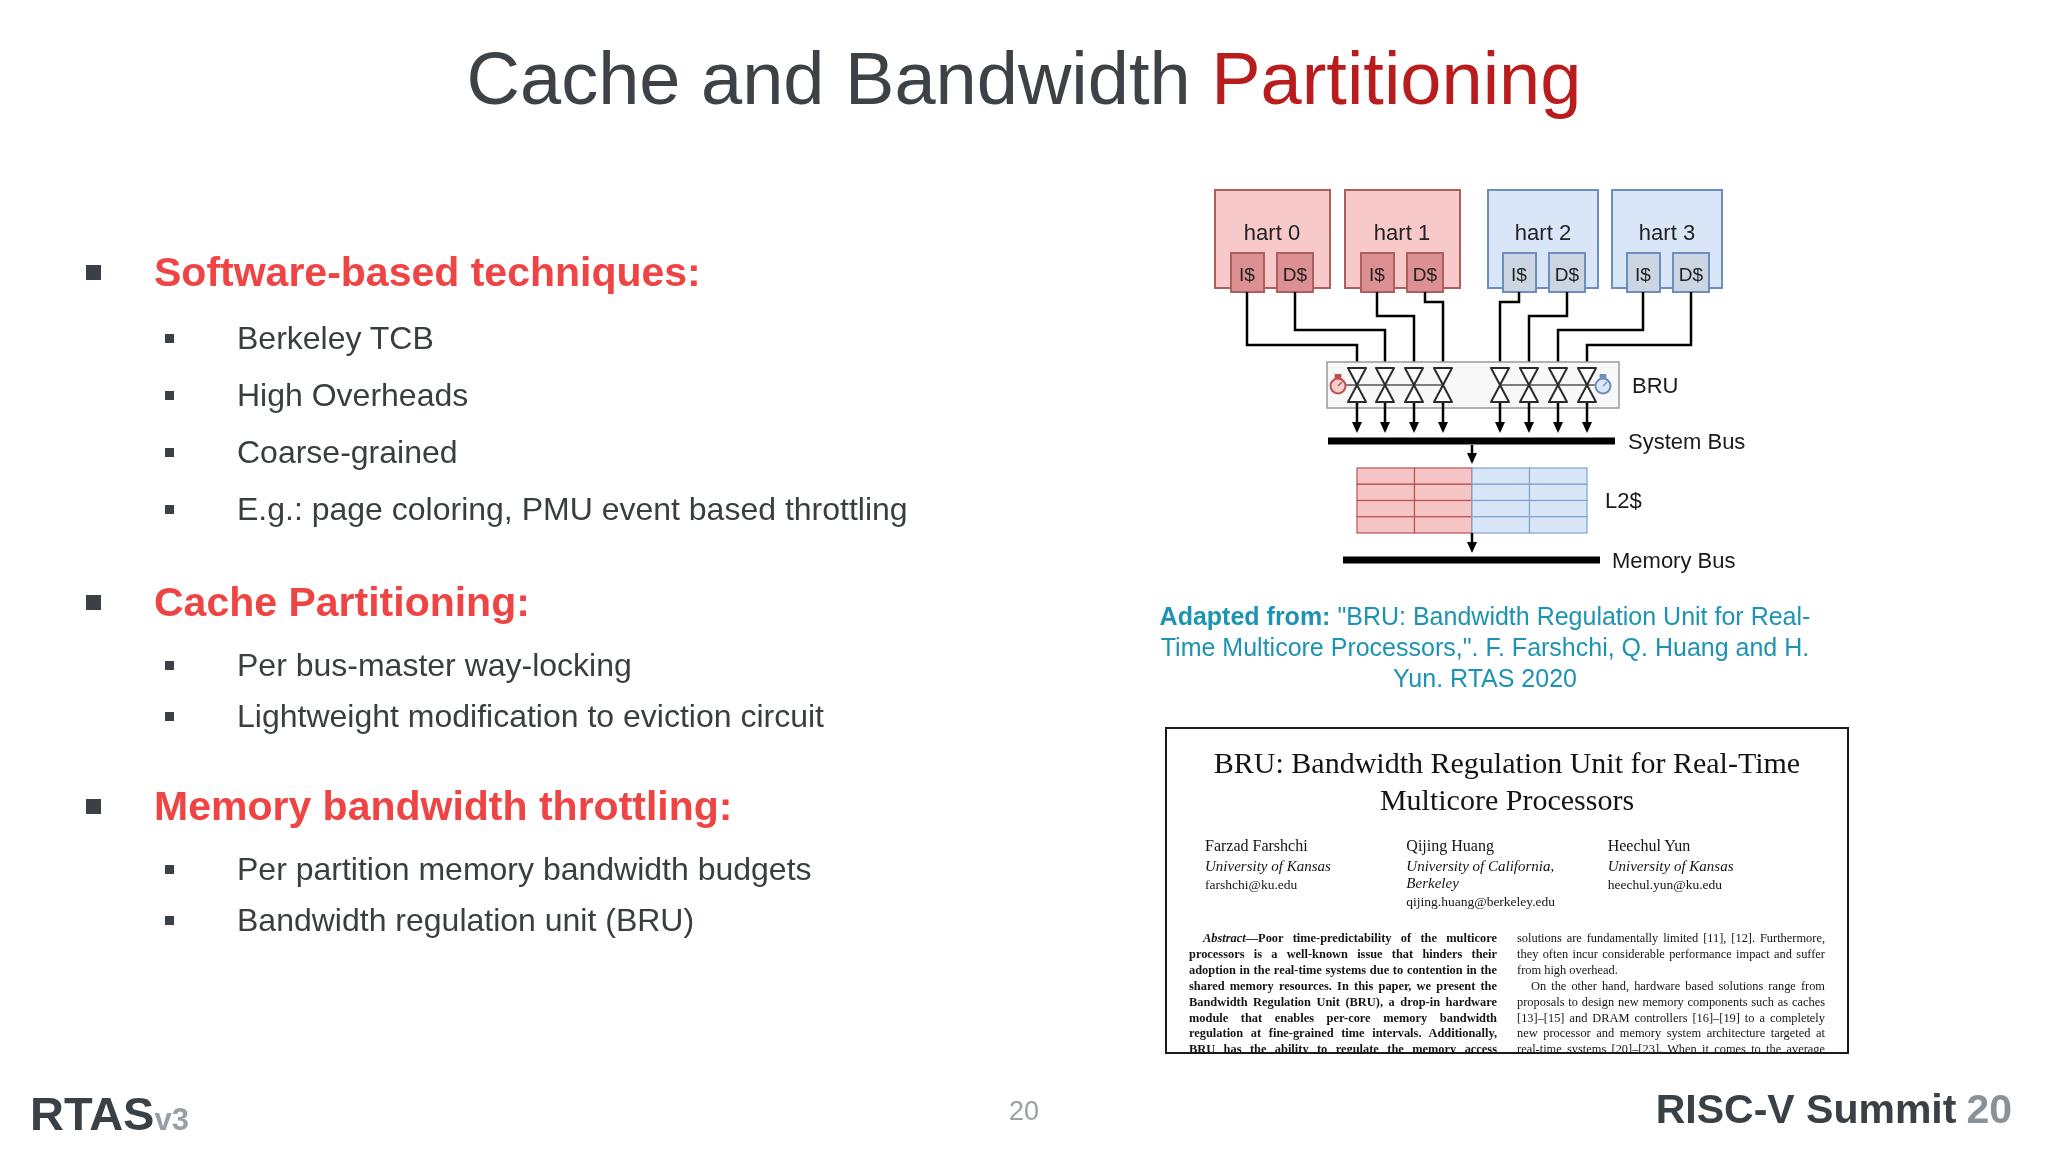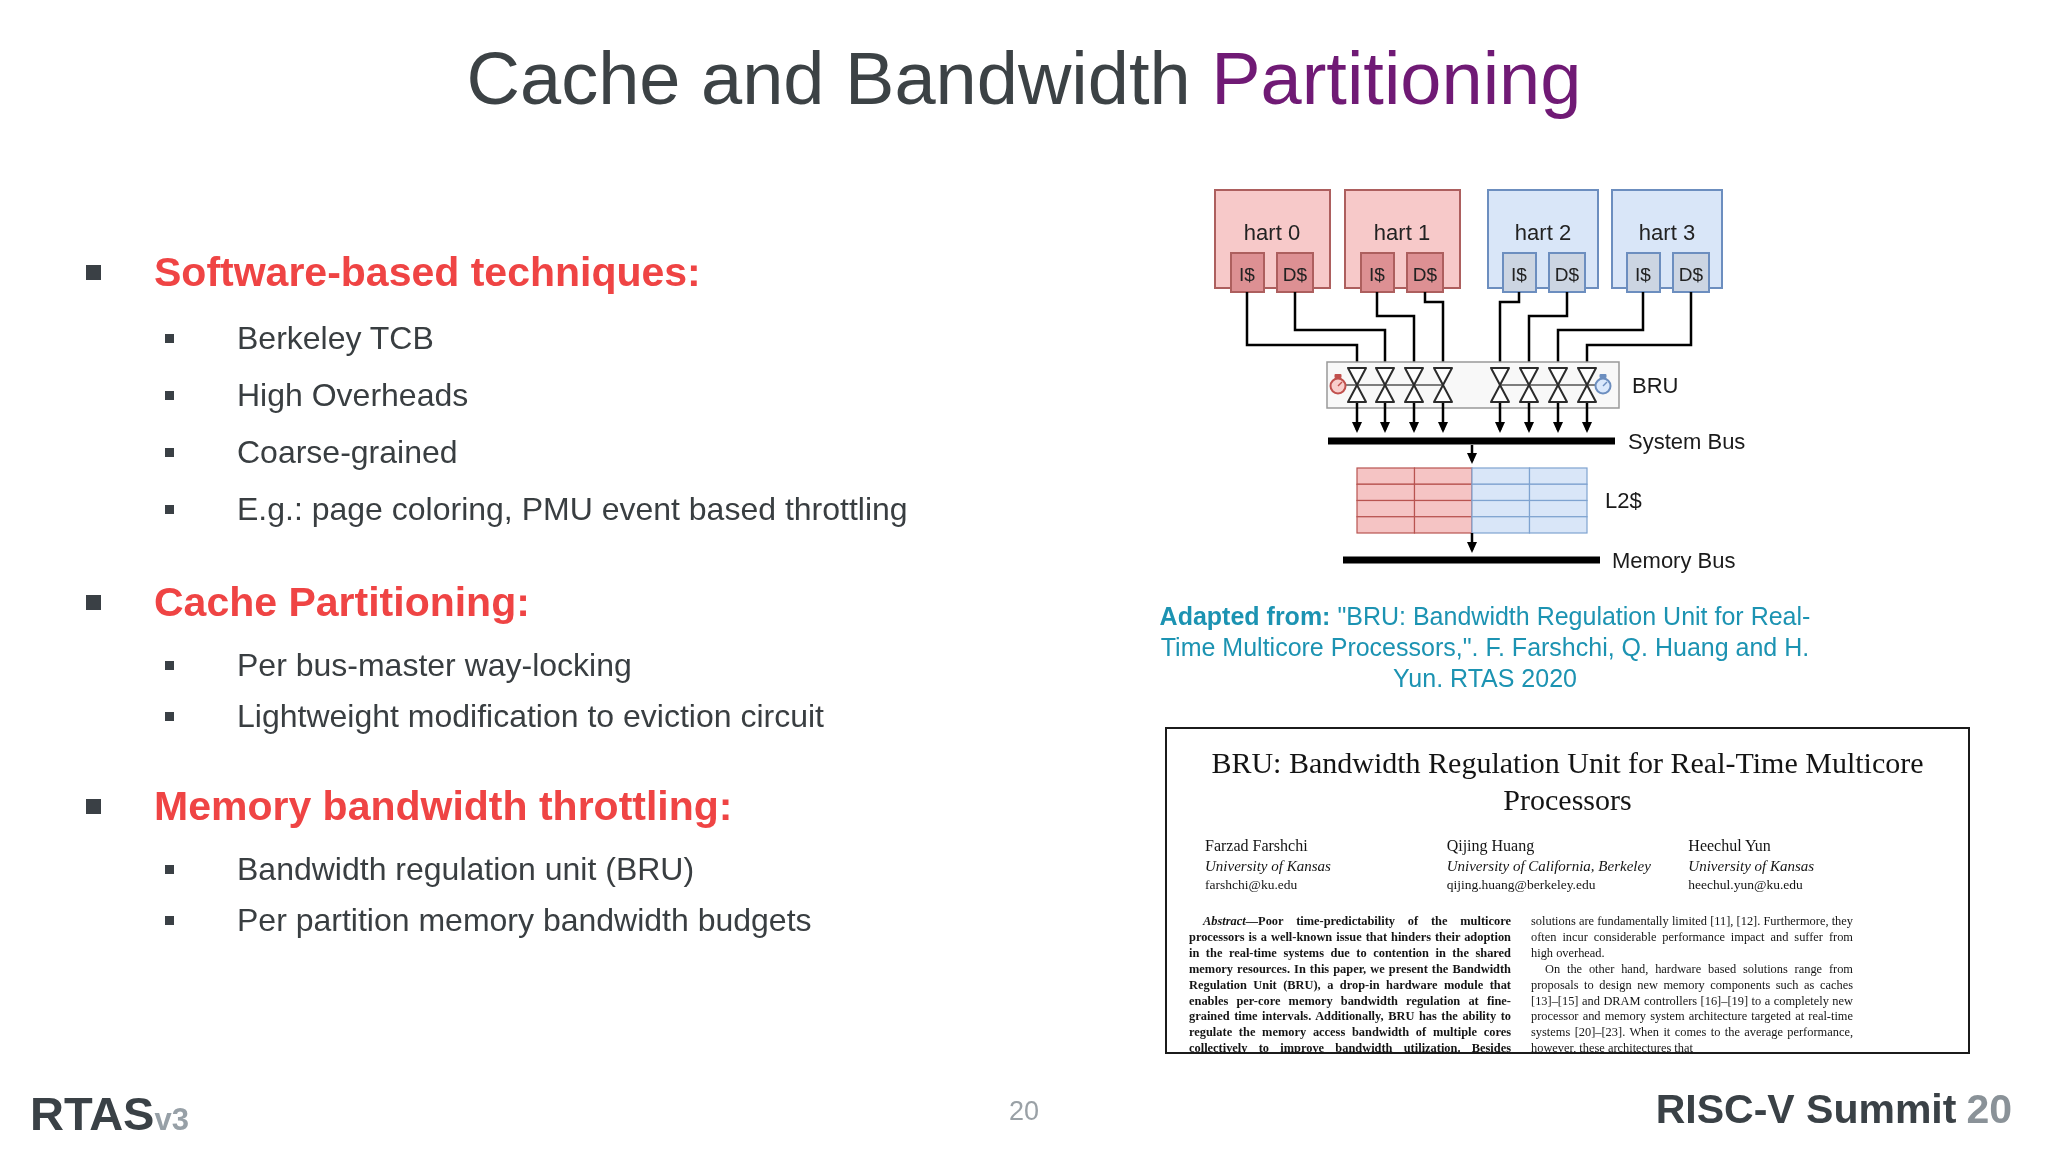--- a/index.html
+++ b/index.html
@@ -3,42 +3,42 @@
 <meta charset="utf-8">
 <title>Slide</title>
 <style>
   html,body{margin:0;padding:0;}
   .slide{position:relative;width:2048px;height:1152px;background:#ffffff;overflow:hidden;
          font-family:"Liberation Sans",sans-serif;}
 
   
   .title-line{position:absolute;top:36px;left:0;width:100%;text-align:center;
               font-size:74px;font-weight:400;color:#3C4245;white-space:nowrap;}
-  .title-line .hl{color:#701a75;}
+  .title-line .hl{color:#b91c1c;}
 
   
   .bullets{position:absolute;left:86px;top:246px;width:1000px;color:#393E41;}
   .section + .section{margin-top:38px;}
   .sec-head{display:flex;align-items:center;height:52px;font-size:41px;font-weight:700;color:#ef4444;}
   .sec-head .sq{width:15px;height:15px;background:#3A4045;margin-right:53px;flex:none;}
   .items{margin-top:12px;}
   .item{display:flex;align-items:center;height:57px;font-size:32px;}
   .sec2 .item,.sec3 .item{height:51px;}
   .item .sq{width:9px;height:9px;background:#3A4045;margin-left:79px;margin-right:63px;flex:none;}
 
   
   .diagram{position:absolute;left:1150px;top:140px;}
 
   
   .citation{position:absolute;left:1145px;top:601px;width:680px;text-align:center;
             color:#1C93B2;font-size:25px;line-height:31px;}
   .citation .pfx{font-weight:700;}
 
   
-  .paper{position:absolute;left:1165px;top:727px;width:805px;height:327px;background:#fff;
+  .paper{position:absolute;left:1165px;top:727px;width:684px;height:327px;background:#fff;
          border:2px solid #1b1b1b;overflow:hidden;box-sizing:border-box;
          font-family:"Liberation Serif",serif;color:#141414;}
   .p-title{margin:15px 28px 0;text-align:center;font-size:30px;line-height:37px;}
   .p-authors{display:flex;justify-content:space-between;margin:19px 38px 7px;text-align:left;}
   .p-auth{flex:1;}
   .p-name{font-size:16px;}
   .p-affil{font-size:15px;font-style:italic;margin-top:3px;}
   .p-email{font-size:13.5px;margin-top:2px;}
   .p-abstract{display:flex;gap:20px;margin:21px 22px 0;}
   .p-col{width:322px;font-size:12.4px;line-height:15.9px;text-align:justify;}
@@ -108,25 +108,25 @@
     </div>
 
     <div class="section sec3">
       <div class="sec-head">
         <span class="sq"></span>
         <span>Memory bandwidth throttling:</span>
       </div>
       <div class="items">
         <div class="item">
             <span class="sq"></span>
+            <span>Per partition memory bandwidth budgets</span>
+          </div>
+        <div class="item">
+            <span class="sq"></span>
             <span>Bandwidth regulation unit (BRU)</span>
-          </div>
-        <div class="item">
-            <span class="sq"></span>
-            <span>Per partition memory bandwidth budgets</span>
           </div>
       </div>
     </div>
   </div>
 
   <svg class="diagram" width="898" height="470" viewBox="1150 140 898 470" font-family="Liberation Sans, sans-serif">
     <defs>
       <marker id="ah" markerUnits="userSpaceOnUse" markerWidth="11" markerHeight="10" refX="8" refY="5" orient="auto">
         <path d="M0,0 L11,5 L0,10 Z" fill="#000"></path>
       </marker>

